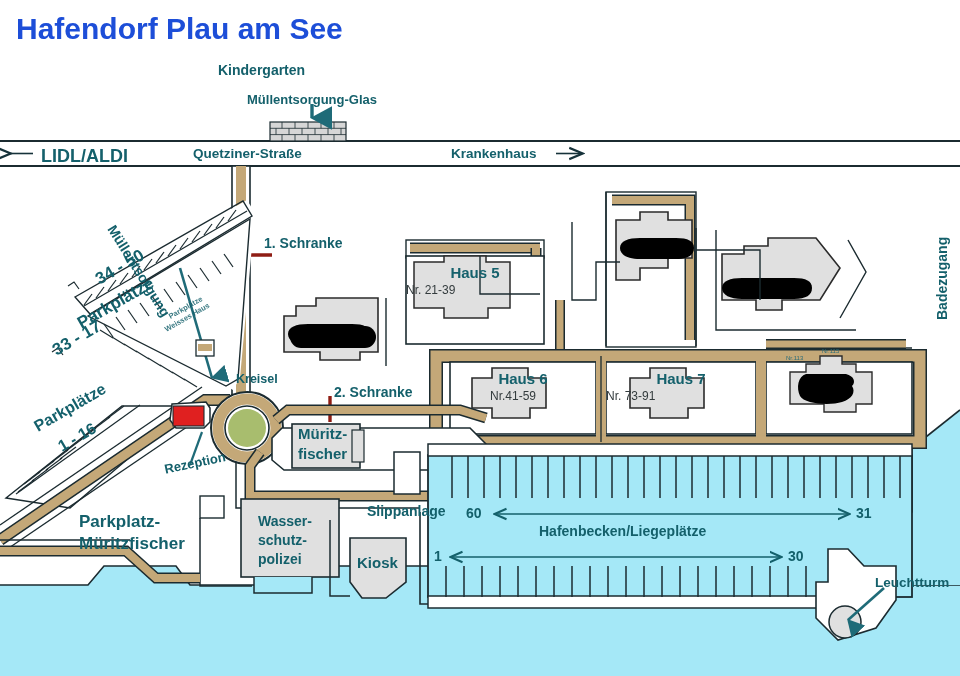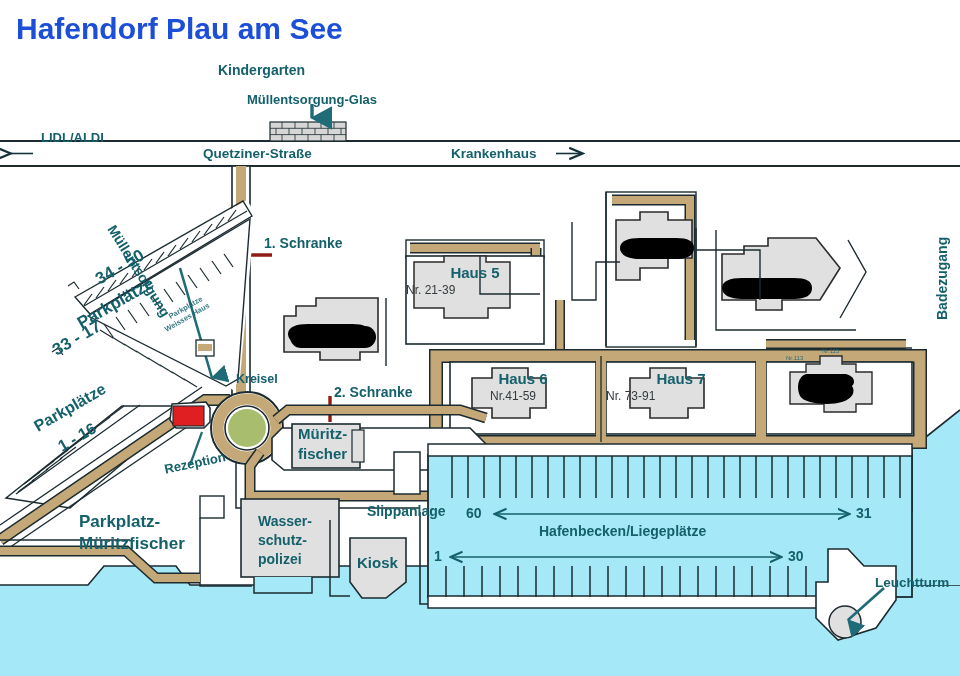--- a/index.html
+++ b/index.html
@@ -475,23 +475,23 @@
       <line x1="920" y1="180" x2="920" y2="352" stroke="none"></line>
     </g>
   </svg>
 
   <div id="page-title">Hafendorf Plau am See</div>
 
   <div class="lbl" style="left:218px; top:62px; font-size:14px;">Kindergarten</div>
 
   <div class="lbl" style="left:247px; top:92px; font-size:13px;">Müllentsorgung-Glas</div>
 
-  <div class="lbl" style="left:41px; top:130px; font-size:13px;">LIDL/ALDI</div>
-
-  <div class="lbl" style="left:193px; top:146px; font-size:13.5px;margin-left:10px;">Quetziner-Straße</div>
+  <div class="lbl" style="left:41px; top:146px; font-size:18px;">LIDL/ALDI</div>
+
+  <div class="lbl" style="left:193px; top:146px; font-size:13.5px;">Quetziner-Straße</div>
 
   <div class="lbl" style="left:451px; top:146px; font-size:13.5px;">Krankenhaus</div>
 
   <div class="lbl" style="left:118px; top:222px; font-size:14px; transform:rotate(58deg); transform-origin:left top;">Müllentsorgung</div>
 
   <div class="lbl" style="left:264px; top:235px; font-size:14px;">1. Schranke</div>
 
   <div class="lbl" style="left:334px; top:384px; font-size:14px;">2. Schranke</div>
 
   <div class="lbl" style="left:92px; top:272px; font-size:17px; transform:rotate(-30deg); transform-origin:left top;">34 - 50</div>

